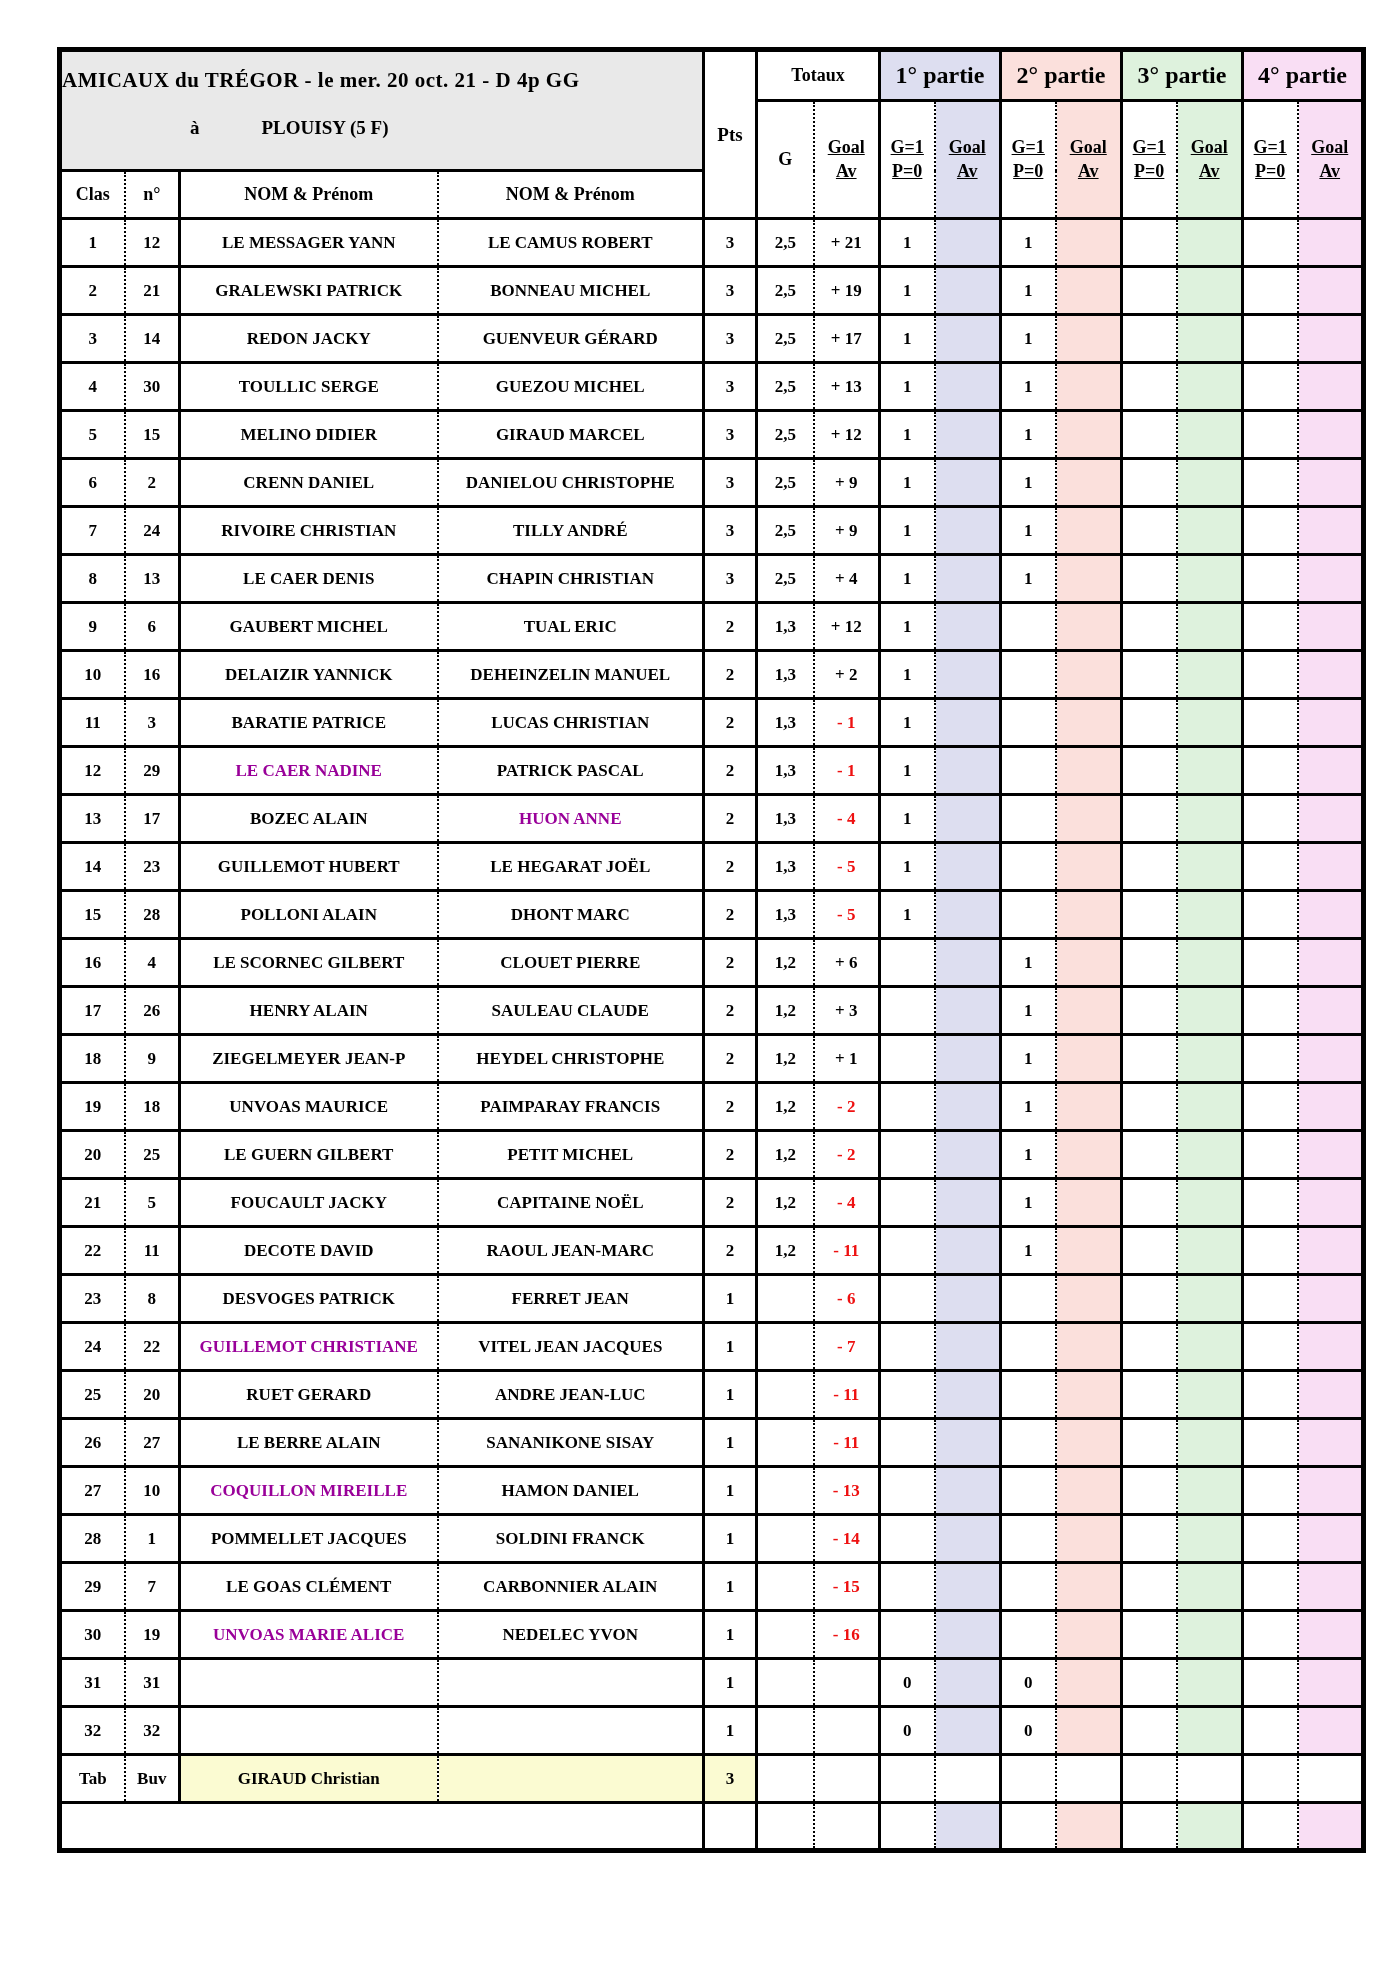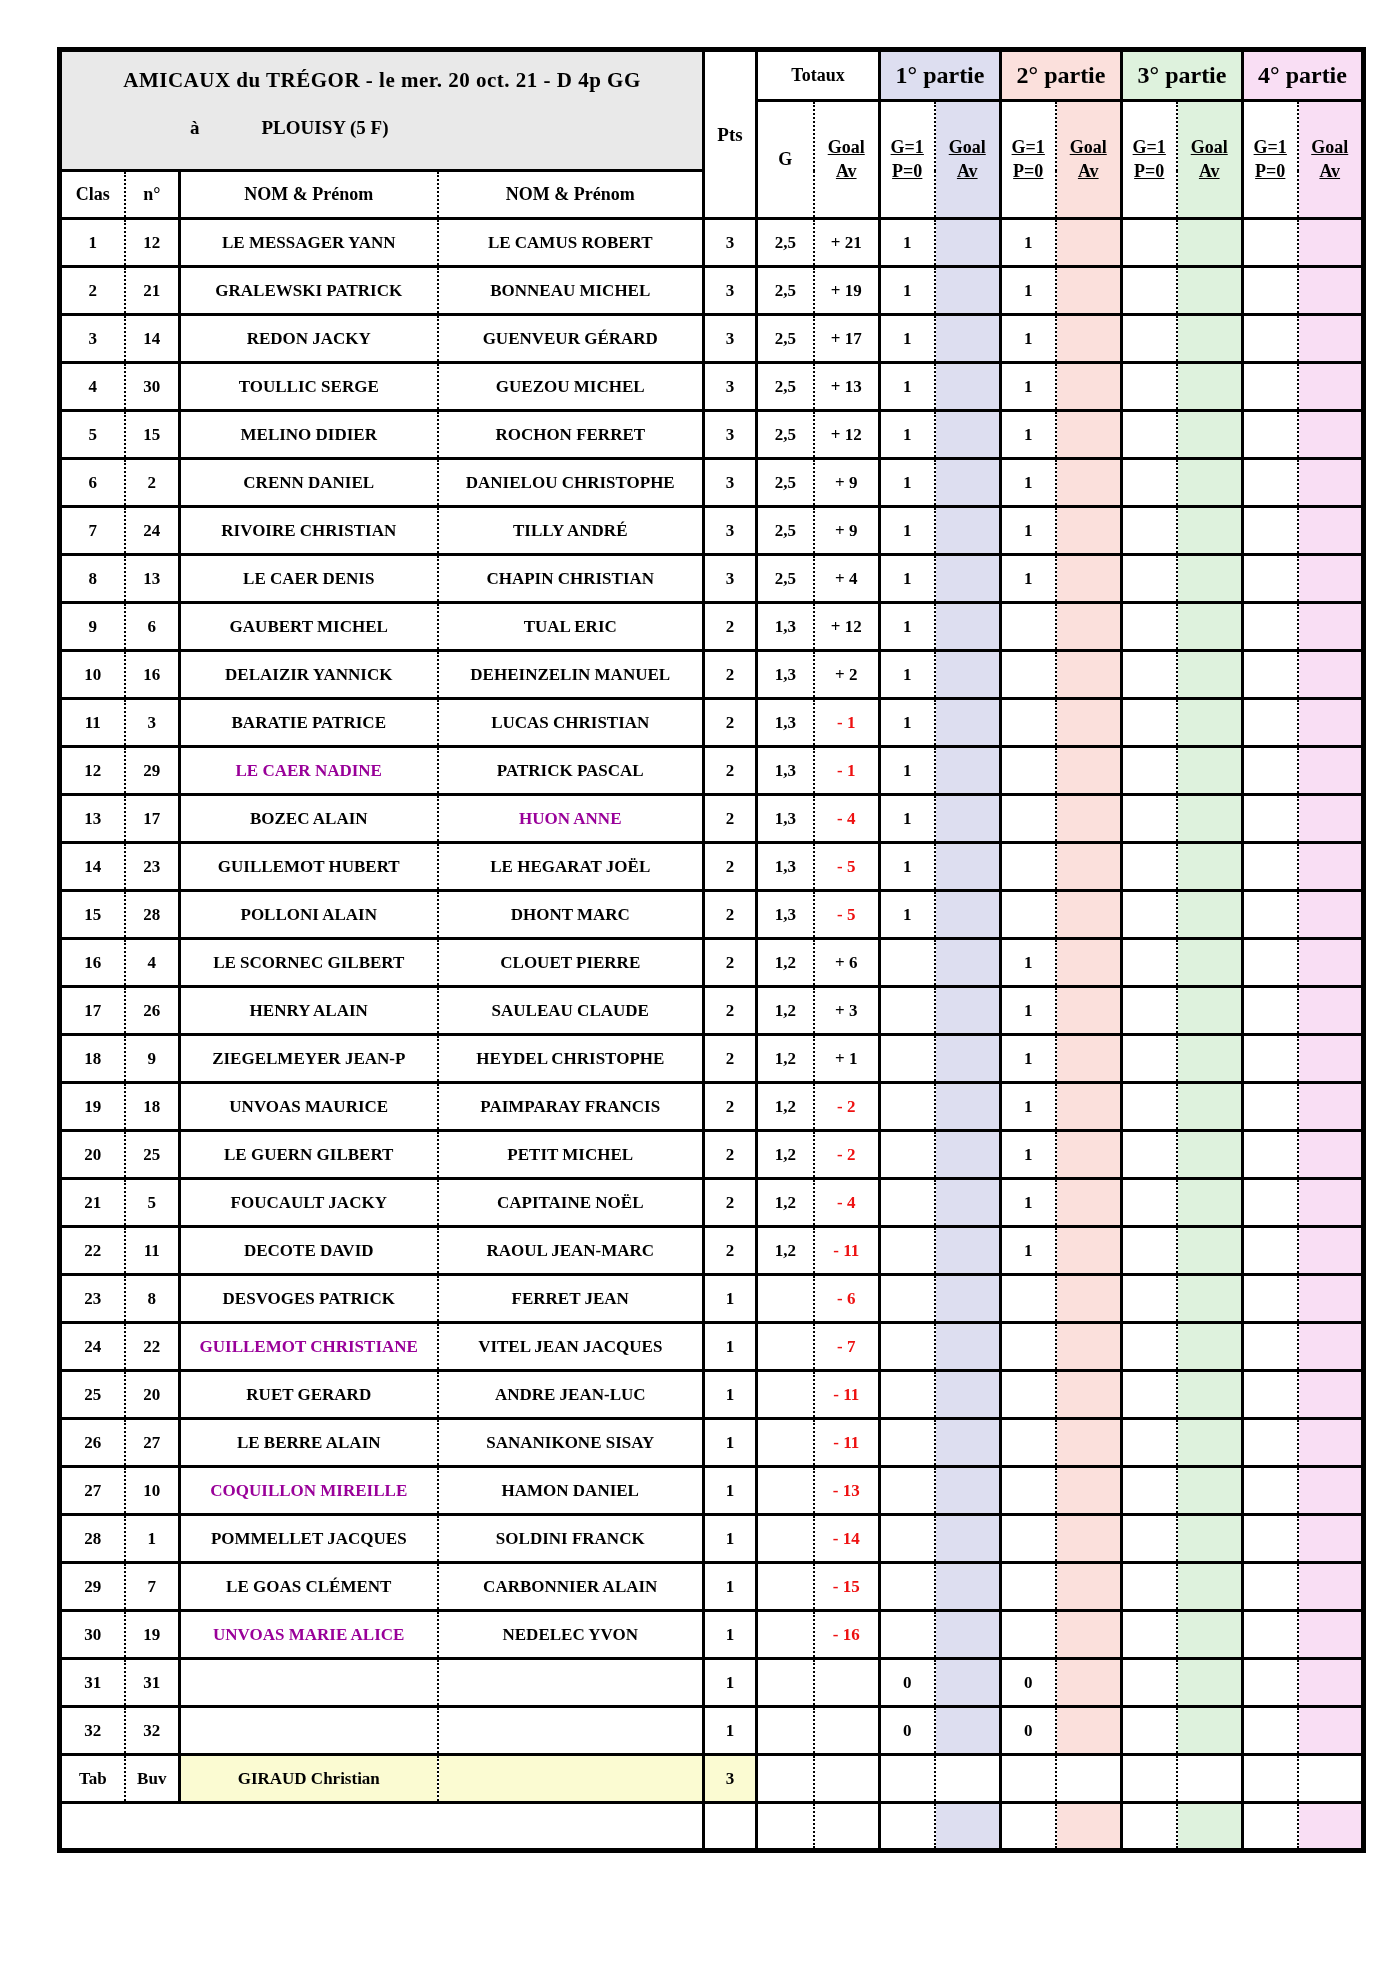--- a/index.html
+++ b/index.html
@@ -19,21 +19,21 @@
   .c3{background:var(--p3);} .c4{background:var(--p4);}
   .yl{background:var(--yellow);}
   .fem{color:var(--female);}
   .neg{color:var(--negative);}
   thead td{font-size:18px;}
   .rowA{height:51px;} .rowB{height:70px;} .rowC{height:48px;}
   tbody tr{height:48px;}
   .ph{font-size:24px;}            
   .pts-head{font-size:19px;}
   .title-cell{vertical-align:top;}
-  .t1{font-size:21px;text-align:center;margin-top:16px;letter-spacing:.5px;}
+  .t1{font-size:21px;text-align:left;margin-top:16px;letter-spacing:.5px;}
   .t2{display:flex;gap:62px;padding-left:128px;margin-top:24px;font-size:19px;text-align:left;}
   .two-line{line-height:1.3;text-decoration:underline;}
   .name{font-size:17px;}
 </style>
 </head>
 <body>
 
 <div class="page">
   <table>
     <colgroup>
@@ -181,21 +181,21 @@
           <td class="dl c2"></td>
           <td class="dr"></td>
           <td class="dl c3"></td>
           <td class="dr"></td>
           <td class="dl c4"></td>
         </tr>
         <tr>
           <td class="dr">5</td>
           <td class="dl">15</td>
           <td class="dr name">MELINO DIDIER</td>
-          <td class="dl name">ROCHON FERRET</td>
+          <td class="dl name">GIRAUD MARCEL</td>
           <td class="">3</td>
           <td class="dr">2,5</td>
           <td class="dl">+ 12</td>
           <td class="dr">1</td>
           <td class="dl c1"></td>
           <td class="dr">1</td>
           <td class="dl c2"></td>
           <td class="dr"></td>
           <td class="dl c3"></td>
           <td class="dr"></td>

